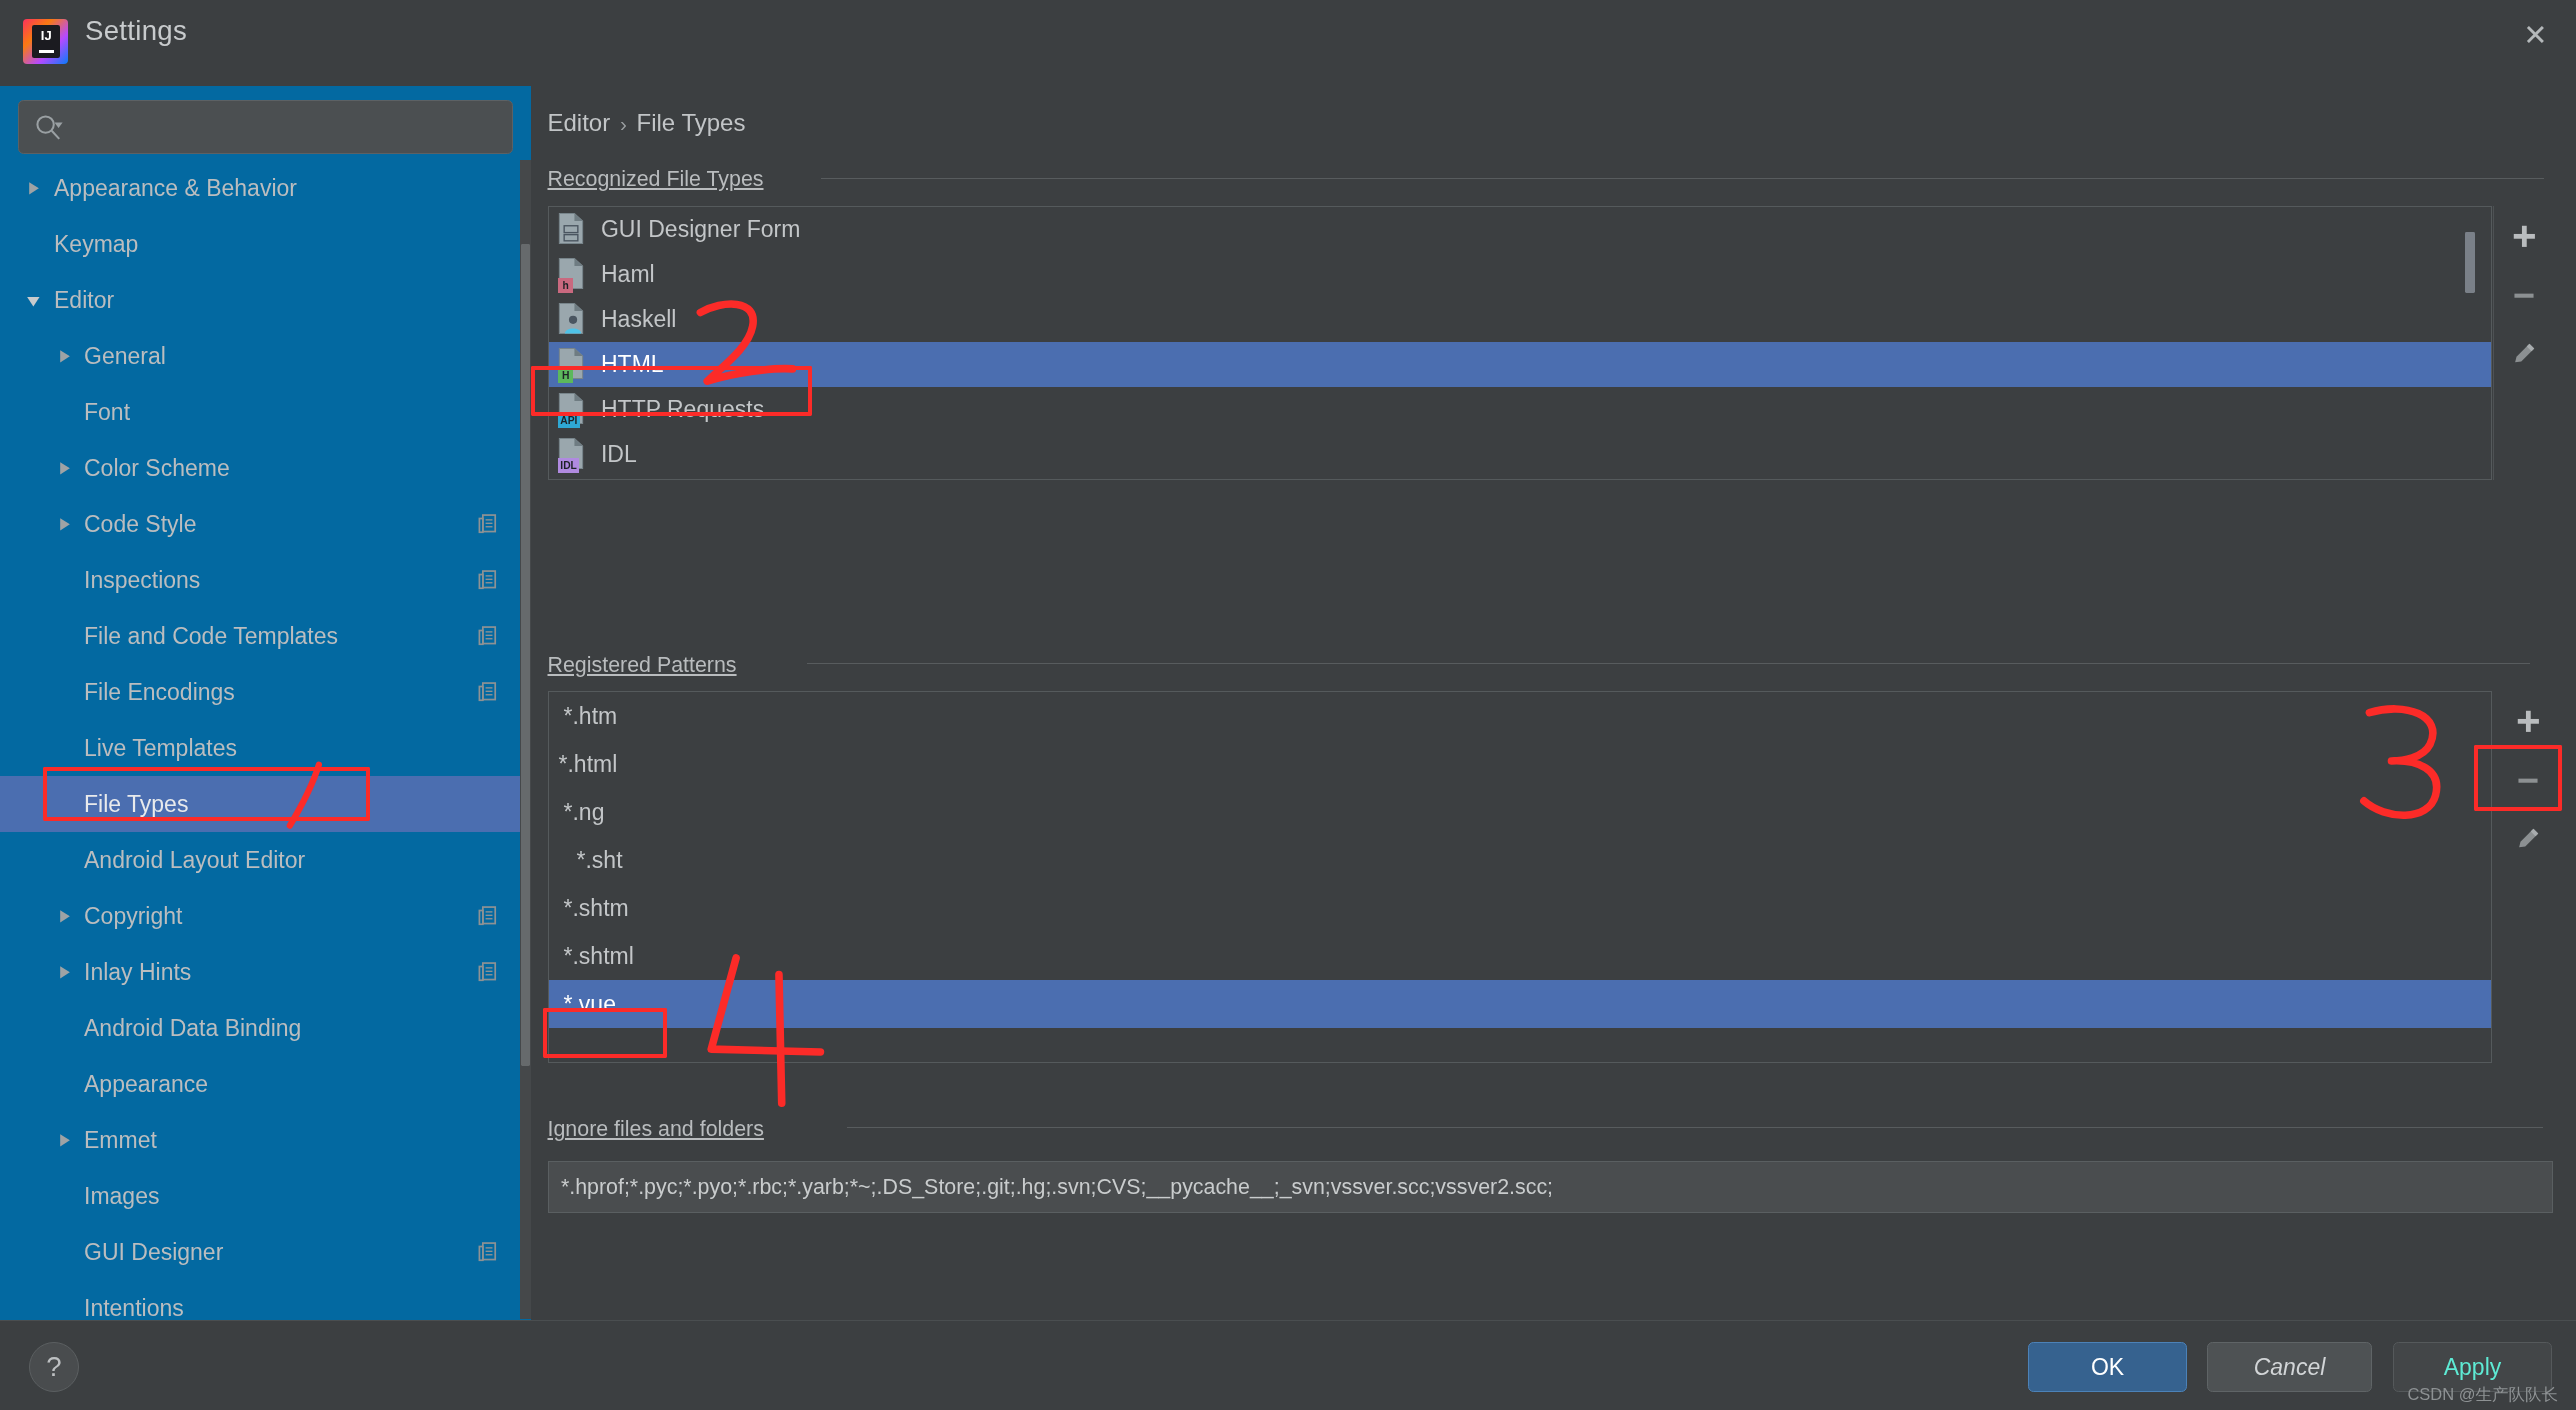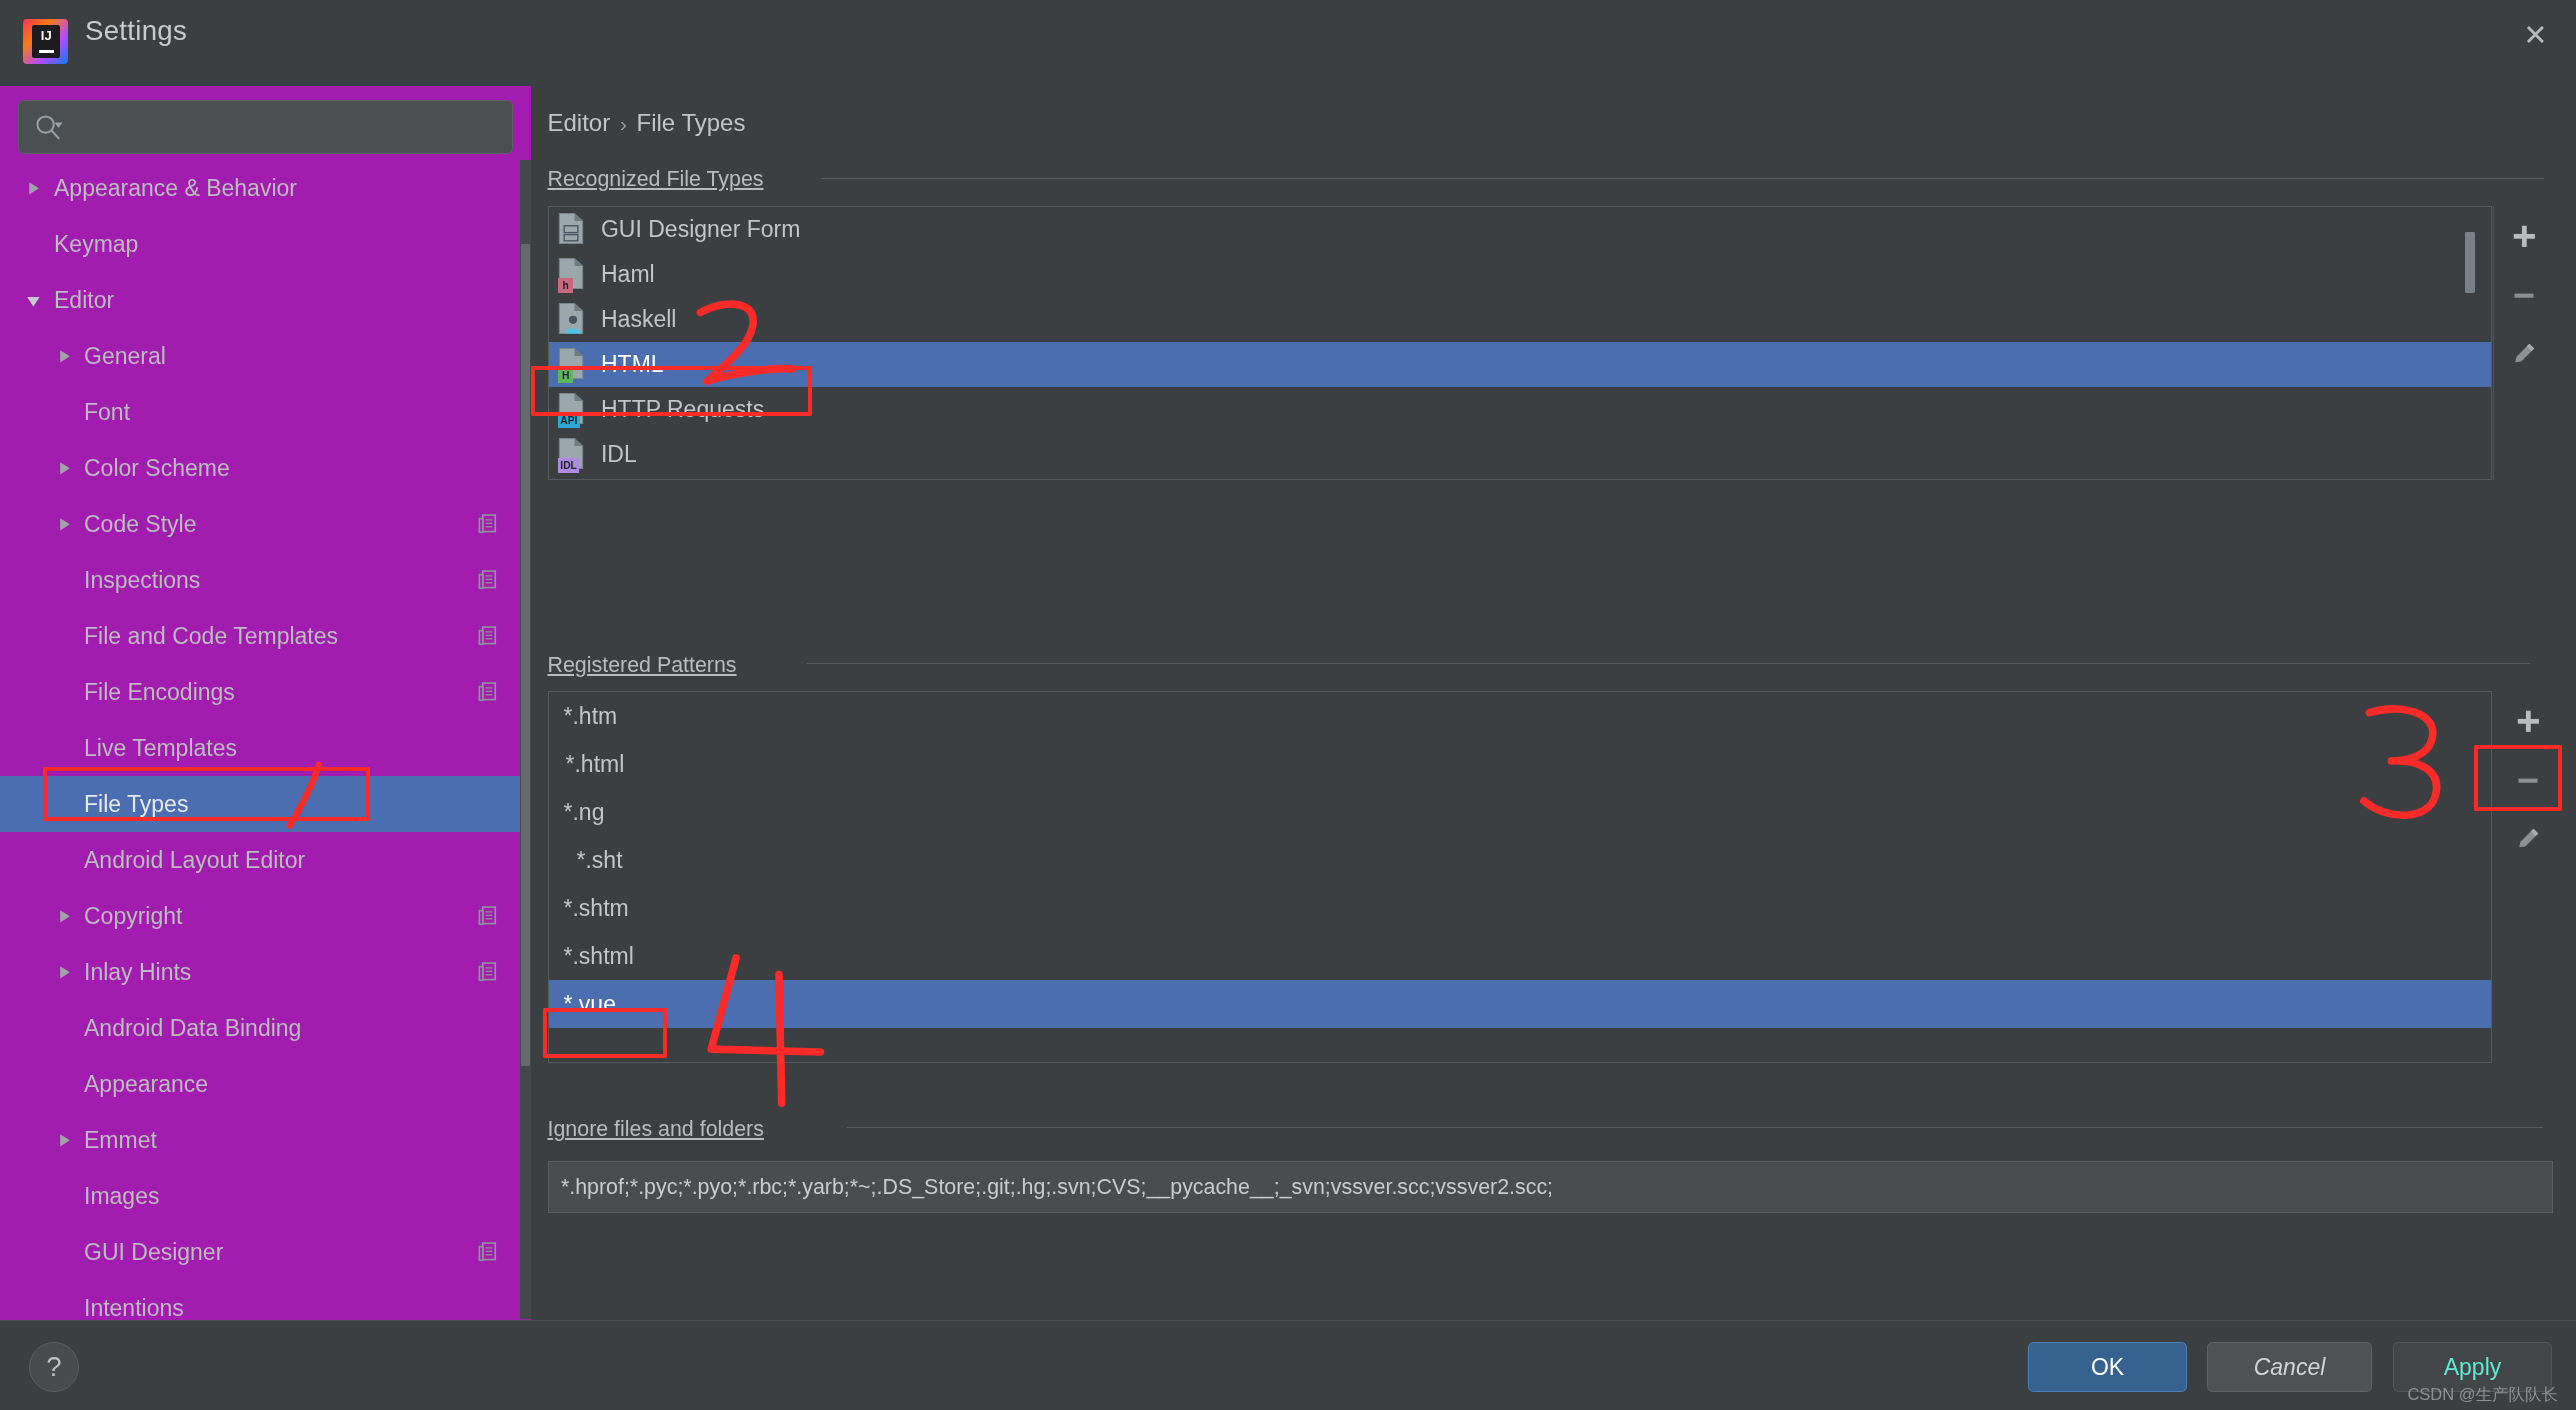--- a/index.html
+++ b/index.html
@@ -39,21 +39,21 @@
   }
   .close-btn {
     position: absolute; right: 16.5px; top: 15px; width: 48px; height: 41px;
     color: #b4b8ba; font-size: 29px; line-height: 40px; text-align: center;
     cursor: pointer; font-weight: 300;
   }
 
   
   .leftpanel {
     position: absolute; left: 0; top: 86px; width: 531px; height: 1234px;
-    background: #a21caf;
+    background: #0369a1;
   }
   .search-wrap {
     position: absolute; left: 18px; top: 13.8px; width: 495px; height: 54px;
   }
   .search-box {
     width: 100%; height: 100%;
     background: #4b4f51; border: 1.4px solid #5c6164; border-radius: 5.5px;
     position: relative;
   }
   .search-icon {
@@ -495,21 +495,21 @@
     </div>
 
     <div class="section-title" style="left:16.5px; top:567px;">Registered Patterns</div>
     <div class="section-rule" style="left:276px; top:577px; width:1723px;"></div>
 
     <div class="listpanel" style="left:16.5px; top:605px; width:1944px; height:372px;">
       <div id="pat-list">
           <div class="row" style="height: 48px; padding-left: 15px;">
             <span class="row-label">*.htm</span>
           </div>
-          <div class="row" style="height: 48px; padding-left: 17px; text-align: center;">
+          <div class="row" style="height: 48px; padding-left: 10px; text-align: center;">
             <span class="row-label">*.html</span>
           </div>
           <div class="row" style="height: 48px; padding-left: 15px;">
             <span class="row-label">*.ng</span>
           </div>
           <div class="row" style="height: 48px; padding-left: 28px;">
             <span class="row-label">*.sht</span>
           </div>
           <div class="row" style="height: 48px; padding-left: 15px;">
             <span class="row-label">*.shtm</span>

